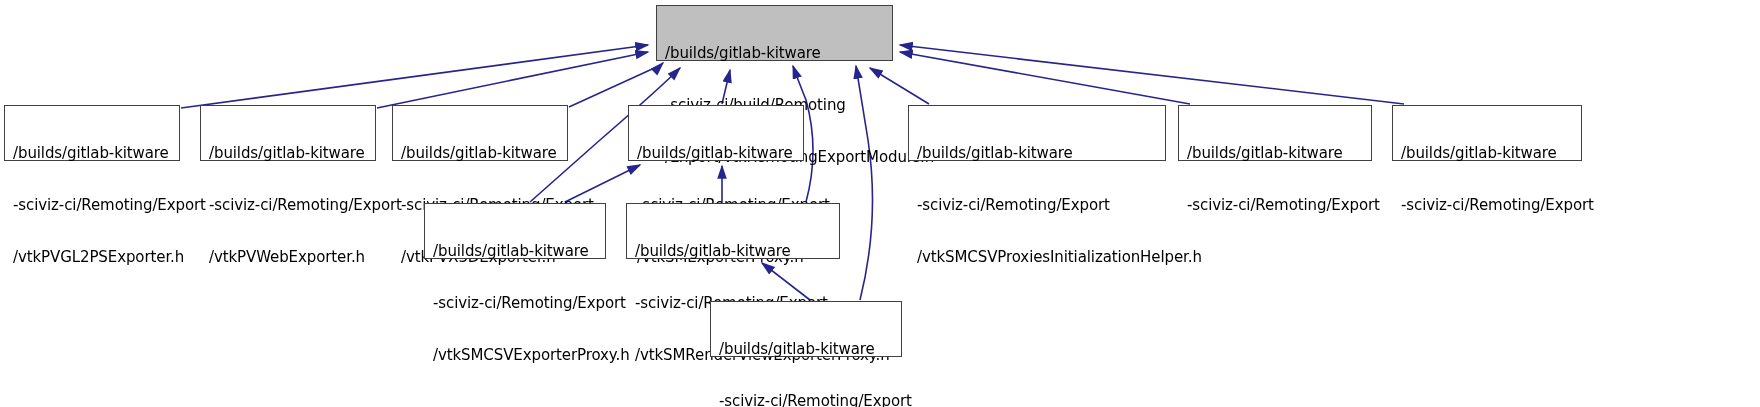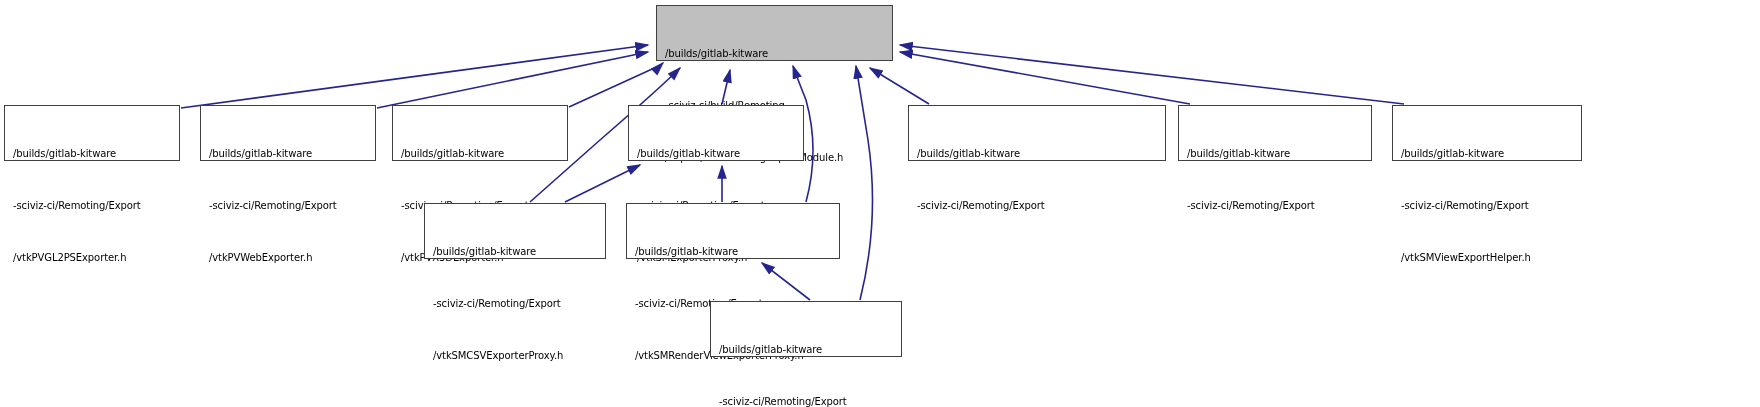--- a/index.html
+++ b/index.html
@@ -5,21 +5,21 @@
   html,body{margin:0;padding:0;background:#ffffff;}
   body{font-family:"DejaVu Sans","Liberation Sans",sans-serif;}
   #graph{position:relative;width:1760px;height:407px;background:#ffffff;overflow:hidden;}
   svg.edges{position:absolute;left:0;top:0;width:1760px;height:407px;pointer-events:none;}
   .node{
     position:absolute;
     box-sizing:border-box;
     border:1px solid #404040;
     background:#ffffff;
     color:#000000;
-    font-size:10px;
+    font-size:15px;
     line-height:17.2px;
     padding:5px 8px 4px 8px;
     white-space:pre;
     letter-spacing:-0.1px;
   }
   .node.root{
     background:#bfbfbf;
     border:1px solid #404040;
   }
   .node .ln{display:block;}
@@ -79,31 +79,31 @@
 
   <div class="node" id="node-n4" style="left: 628px; top: 105px; width: 176px; height: 56px;">
     <span class="ln">/builds/gitlab-kitware</span>
     <span class="ln">-sciviz-ci/Remoting/Export</span>
     <span class="ln">/vtkSMExporterProxy.h</span>
   </div>
 
   <div class="node" id="node-n5" style="left: 908px; top: 105px; width: 258px; height: 56px;">
     <span class="ln">/builds/gitlab-kitware</span>
     <span class="ln">-sciviz-ci/Remoting/Export</span>
+    <span class="ln">/vtkSMCSVProxiesInitializationHelper.h</span>
   </div>
 
   <div class="node" id="node-n6" style="left: 1178px; top: 105px; width: 194px; height: 56px;">
     <span class="ln">/builds/gitlab-kitware</span>
     <span class="ln">-sciviz-ci/Remoting/Export</span>
   </div>
 
   <div class="node" id="node-n7" style="left: 1392px; top: 105px; width: 190px; height: 56px;">
     <span class="ln">/builds/gitlab-kitware</span>
     <span class="ln">-sciviz-ci/Remoting/Export</span>
-    <span class="ln">/vtkSMViewExportHelper.h</span>
   </div>
 
   <div class="node" id="node-n8" style="left: 424px; top: 203px; width: 182px; height: 56px;">
     <span class="ln">/builds/gitlab-kitware</span>
     <span class="ln">-sciviz-ci/Remoting/Export</span>
     <span class="ln">/vtkSMCSVExporterProxy.h</span>
   </div>
 
   <div class="node" id="node-n9" style="left: 626px; top: 203px; width: 214px; height: 56px;">
     <span class="ln">/builds/gitlab-kitware</span>

